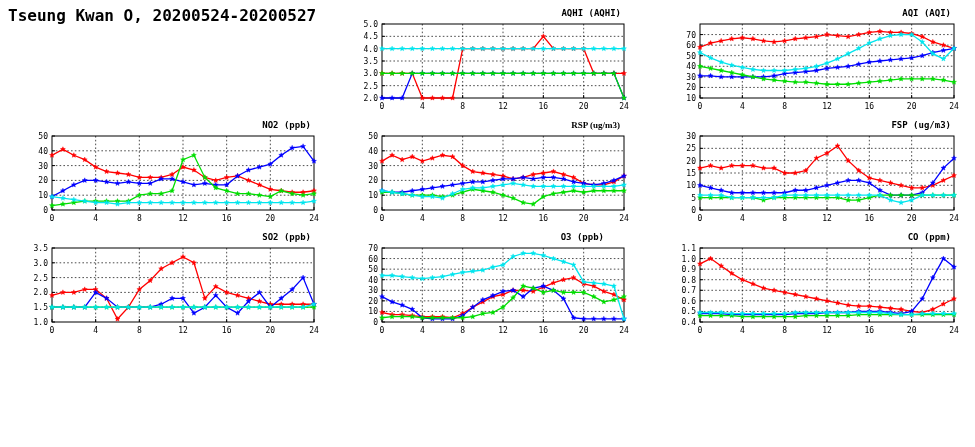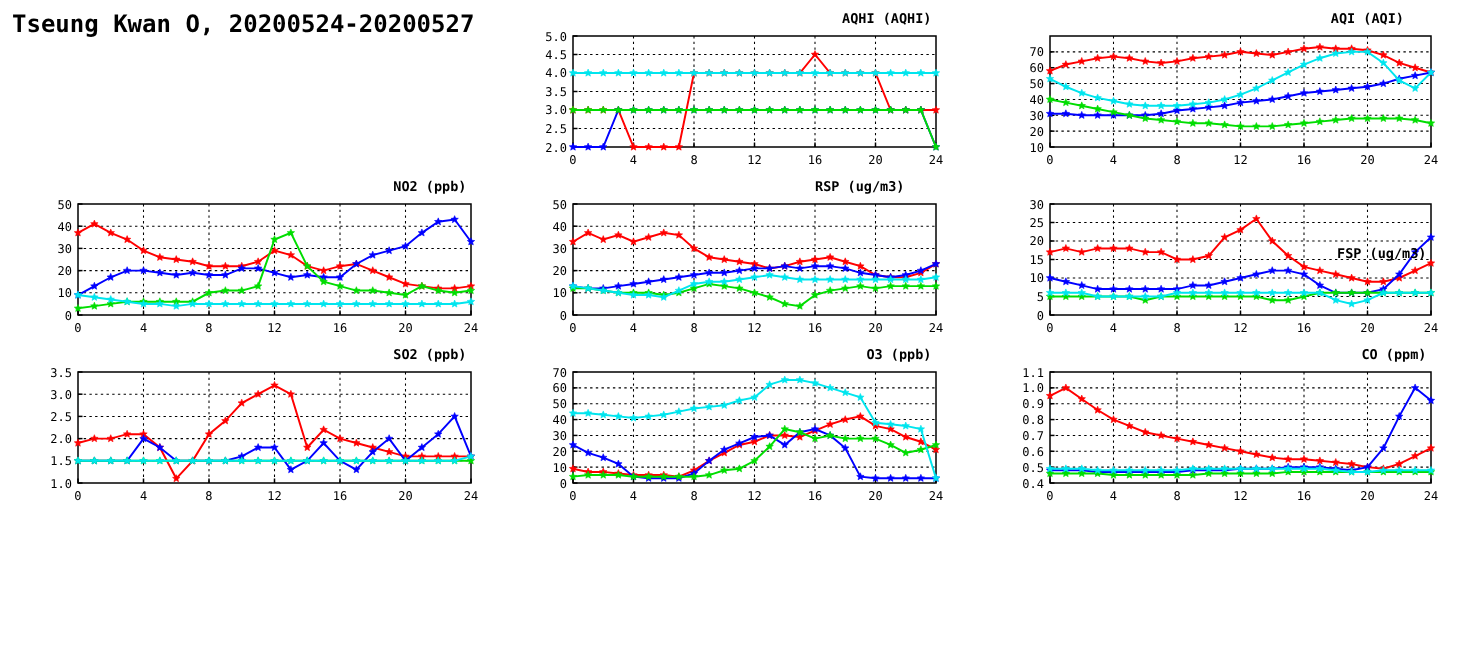--- a/index.html
+++ b/index.html
@@ -306,21 +306,21 @@
       <polygon points="199.33,20.43 200.02,22.08 201.81,22.23 200.45,23.39 200.86,25.13 199.33,24.20 197.81,25.13 198.22,23.39 196.86,22.23 198.65,22.08" fill="#00e5ee" stroke="#00e5ee" stroke-width="0.4"></polygon>
       <polygon points="209.92,16.20 210.60,17.85 212.39,18.00 211.03,19.16 211.44,20.90 209.92,19.97 208.39,20.90 208.80,19.16 207.44,18.00 209.23,17.85" fill="#00e5ee" stroke="#00e5ee" stroke-width="0.4"></polygon>
       <polygon points="220.50,13.03 221.19,14.68 222.97,14.83 221.61,15.99 222.03,17.73 220.50,16.80 218.97,17.73 219.39,15.99 218.03,14.83 219.81,14.68" fill="#00e5ee" stroke="#00e5ee" stroke-width="0.4"></polygon>
       <polygon points="231.08,11.97 231.77,13.62 233.56,13.77 232.20,14.93 232.61,16.67 231.08,15.74 229.56,16.67 229.97,14.93 228.61,13.77 230.40,13.62" fill="#00e5ee" stroke="#00e5ee" stroke-width="0.4"></polygon>
       <polygon points="241.67,11.97 242.35,13.62 244.14,13.77 242.78,14.93 243.19,16.67 241.67,15.74 240.14,16.67 240.55,14.93 239.19,13.77 240.98,13.62" fill="#00e5ee" stroke="#00e5ee" stroke-width="0.4"></polygon>
       <polygon points="252.25,19.37 252.94,21.02 254.72,21.17 253.36,22.33 253.78,24.07 252.25,23.14 250.72,24.07 251.14,22.33 249.78,21.17 251.56,21.02" fill="#00e5ee" stroke="#00e5ee" stroke-width="0.4"></polygon>
       <polygon points="262.83,31.00 263.52,32.65 265.31,32.80 263.95,33.96 264.36,35.70 262.83,34.77 261.31,35.70 261.72,33.96 260.36,32.80 262.15,32.65" fill="#00e5ee" stroke="#00e5ee" stroke-width="0.4"></polygon>
       <polygon points="273.42,36.29 274.10,37.94 275.89,38.08 274.53,39.25 274.94,40.99 273.42,40.06 271.89,40.99 272.30,39.25 270.94,38.08 272.73,37.94" fill="#00e5ee" stroke="#00e5ee" stroke-width="0.4"></polygon>
       <polygon points="284.00,25.71 284.69,27.37 286.47,27.51 285.11,28.68 285.53,30.42 284.00,29.48 282.47,30.42 282.89,28.68 281.53,27.51 283.31,27.37" fill="#00e5ee" stroke="#00e5ee" stroke-width="0.4"></polygon>
     </svg>
-    <div class="paneltitle" style="right: 24px; top: -12px;">AQI (AQI)</div>
+    <div class="paneltitle" style="right: 9px; top: -12px;">AQI (AQI)</div>
   </div>
 <div class="panel" id="p-no2" style="left:22px;top:132px;width:298px;height:92px;">
     <svg width="308" height="108">
       <line x1="30" x2="292" y1="63.2" y2="63.2" class="gridline"></line>
       <line x1="30" x2="292" y1="48.4" y2="48.4" class="gridline"></line>
       <line x1="30" x2="292" y1="33.6" y2="33.6" class="gridline"></line>
       <line x1="30" x2="292" y1="18.799999999999997" y2="18.799999999999997" class="gridline"></line>
       <line y1="4" y2="78" x1="73.66666666666666" x2="73.66666666666666" class="gridline"></line>
       <line y1="4" y2="78" x1="117.33333333333333" x2="117.33333333333333" class="gridline"></line>
       <line y1="4" y2="78" x1="161" x2="161" class="gridline"></line>
@@ -596,21 +596,21 @@
       <polygon points="191.33,51.72 192.02,53.37 193.81,53.52 192.45,54.68 192.86,56.42 191.33,55.49 189.81,56.42 190.22,54.68 188.86,53.52 190.65,53.37" fill="#00e5ee" stroke="#00e5ee" stroke-width="0.4"></polygon>
       <polygon points="201.42,51.72 202.10,53.37 203.89,53.52 202.53,54.68 202.94,56.42 201.42,55.49 199.89,56.42 200.30,54.68 198.94,53.52 200.73,53.37" fill="#00e5ee" stroke="#00e5ee" stroke-width="0.4"></polygon>
       <polygon points="211.50,51.72 212.19,53.37 213.97,53.52 212.61,54.68 213.03,56.42 211.50,55.49 209.97,56.42 210.39,54.68 209.03,53.52 210.81,53.37" fill="#00e5ee" stroke="#00e5ee" stroke-width="0.4"></polygon>
       <polygon points="221.58,51.72 222.27,53.37 224.06,53.52 222.70,54.68 223.11,56.42 221.58,55.49 220.06,56.42 220.47,54.68 219.11,53.52 220.90,53.37" fill="#00e5ee" stroke="#00e5ee" stroke-width="0.4"></polygon>
       <polygon points="231.67,51.72 232.35,53.37 234.14,53.52 232.78,54.68 233.19,56.42 231.67,55.49 230.14,56.42 230.55,54.68 229.19,53.52 230.98,53.37" fill="#00e5ee" stroke="#00e5ee" stroke-width="0.4"></polygon>
       <polygon points="241.75,51.72 242.44,53.37 244.22,53.52 242.86,54.68 243.28,56.42 241.75,55.49 240.22,56.42 240.64,54.68 239.28,53.52 241.06,53.37" fill="#00e5ee" stroke="#00e5ee" stroke-width="0.4"></polygon>
       <polygon points="251.83,51.72 252.52,53.37 254.31,53.52 252.95,54.68 253.36,56.42 251.83,55.49 250.31,56.42 250.72,54.68 249.36,53.52 251.15,53.37" fill="#00e5ee" stroke="#00e5ee" stroke-width="0.4"></polygon>
       <polygon points="261.92,51.72 262.60,53.37 264.39,53.52 263.03,54.68 263.44,56.42 261.92,55.49 260.39,56.42 260.80,54.68 259.44,53.52 261.23,53.37" fill="#00e5ee" stroke="#00e5ee" stroke-width="0.4"></polygon>
       <polygon points="272.00,50.24 272.69,51.89 274.47,52.04 273.11,53.20 273.53,54.94 272.00,54.01 270.47,54.94 270.89,53.20 269.53,52.04 271.31,51.89" fill="#00e5ee" stroke="#00e5ee" stroke-width="0.4"></polygon>
     </svg>
-    <div class="paneltitle" style="right: 27px; top: -12px;">RSP (ug/m3)</div>
+    <div class="paneltitle" style="right: 10px; top: -12px; font-family: Liberation Serif, serif;">RSP (ug/m3)</div>
   </div>
 <div class="panel" id="p-fsp" style="left:670px;top:132px;width:290px;height:92px;">
     <svg width="300" height="108">
       <line x1="30" x2="284" y1="65.66666666666667" y2="65.66666666666667" class="gridline"></line>
       <line x1="30" x2="284" y1="53.333333333333336" y2="53.333333333333336" class="gridline"></line>
       <line x1="30" x2="284" y1="41" y2="41" class="gridline"></line>
       <line x1="30" x2="284" y1="28.66666666666667" y2="28.66666666666667" class="gridline"></line>
       <line x1="30" x2="284" y1="16.33333333333333" y2="16.33333333333333" class="gridline"></line>
       <line y1="4" y2="78" x1="72.33333333333333" x2="72.33333333333333" class="gridline"></line>
       <line y1="4" y2="78" x1="114.66666666666666" x2="114.66666666666666" class="gridline"></line>
@@ -744,21 +744,21 @@
       <polygon points="199.33,60.60 200.02,62.25 201.81,62.40 200.45,63.56 200.86,65.30 199.33,64.37 197.81,65.30 198.22,63.56 196.86,62.40 198.65,62.25" fill="#00e5ee" stroke="#00e5ee" stroke-width="0.4"></polygon>
       <polygon points="209.92,60.60 210.60,62.25 212.39,62.40 211.03,63.56 211.44,65.30 209.92,64.37 208.39,65.30 208.80,63.56 207.44,62.40 209.23,62.25" fill="#00e5ee" stroke="#00e5ee" stroke-width="0.4"></polygon>
       <polygon points="220.50,65.53 221.19,67.19 222.97,67.33 221.61,68.49 222.03,70.24 220.50,69.30 218.97,70.24 219.39,68.49 218.03,67.33 219.81,67.19" fill="#00e5ee" stroke="#00e5ee" stroke-width="0.4"></polygon>
       <polygon points="231.08,68.00 231.77,69.65 233.56,69.80 232.20,70.96 232.61,72.70 231.08,71.77 229.56,72.70 229.97,70.96 228.61,69.80 230.40,69.65" fill="#00e5ee" stroke="#00e5ee" stroke-width="0.4"></polygon>
       <polygon points="241.67,65.53 242.35,67.19 244.14,67.33 242.78,68.49 243.19,70.24 241.67,69.30 240.14,70.24 240.55,68.49 239.19,67.33 240.98,67.19" fill="#00e5ee" stroke="#00e5ee" stroke-width="0.4"></polygon>
       <polygon points="252.25,60.60 252.94,62.25 254.72,62.40 253.36,63.56 253.78,65.30 252.25,64.37 250.72,65.30 251.14,63.56 249.78,62.40 251.56,62.25" fill="#00e5ee" stroke="#00e5ee" stroke-width="0.4"></polygon>
       <polygon points="262.83,60.60 263.52,62.25 265.31,62.40 263.95,63.56 264.36,65.30 262.83,64.37 261.31,65.30 261.72,63.56 260.36,62.40 262.15,62.25" fill="#00e5ee" stroke="#00e5ee" stroke-width="0.4"></polygon>
       <polygon points="273.42,60.60 274.10,62.25 275.89,62.40 274.53,63.56 274.94,65.30 273.42,64.37 271.89,65.30 272.30,63.56 270.94,62.40 272.73,62.25" fill="#00e5ee" stroke="#00e5ee" stroke-width="0.4"></polygon>
       <polygon points="284.00,60.60 284.69,62.25 286.47,62.40 285.11,63.56 285.53,65.30 284.00,64.37 282.47,65.30 282.89,63.56 281.53,62.40 283.31,62.25" fill="#00e5ee" stroke="#00e5ee" stroke-width="0.4"></polygon>
     </svg>
-    <div class="paneltitle" style="right: 9px; top: -12px; margin-top: 45px;">FSP (ug/m3)</div>
+    <div class="paneltitle" style="right: 9px; top: -12px;">FSP (ug/m3)</div>
   </div>
 <div class="panel" id="p-so2" style="left:22px;top:244px;width:298px;height:92px;">
     <svg width="308" height="108">
       <line x1="30" x2="292" y1="63.2" y2="63.2" class="gridline"></line>
       <line x1="30" x2="292" y1="48.4" y2="48.4" class="gridline"></line>
       <line x1="30" x2="292" y1="33.6" y2="33.6" class="gridline"></line>
       <line x1="30" x2="292" y1="18.799999999999997" y2="18.799999999999997" class="gridline"></line>
       <line y1="4" y2="78" x1="73.66666666666666" x2="73.66666666666666" class="gridline"></line>
       <line y1="4" y2="78" x1="117.33333333333333" x2="117.33333333333333" class="gridline"></line>
       <line y1="4" y2="78" x1="161" x2="161" class="gridline"></line>
@@ -1040,21 +1040,21 @@
       <polygon points="191.33,8.80 192.02,10.45 193.81,10.60 192.45,11.76 192.86,13.50 191.33,12.57 189.81,13.50 190.22,11.76 188.86,10.60 190.65,10.45" fill="#00e5ee" stroke="#00e5ee" stroke-width="0.4"></polygon>
       <polygon points="201.42,11.97 202.10,13.62 203.89,13.77 202.53,14.93 202.94,16.67 201.42,15.74 199.89,16.67 200.30,14.93 198.94,13.77 200.73,13.62" fill="#00e5ee" stroke="#00e5ee" stroke-width="0.4"></polygon>
       <polygon points="211.50,15.14 212.19,16.80 213.97,16.94 212.61,18.10 213.03,19.85 211.50,18.91 209.97,19.85 210.39,18.10 209.03,16.94 210.81,16.80" fill="#00e5ee" stroke="#00e5ee" stroke-width="0.4"></polygon>
       <polygon points="221.58,18.31 222.27,19.97 224.06,20.11 222.70,21.28 223.11,23.02 221.58,22.08 220.06,23.02 220.47,21.28 219.11,20.11 220.90,19.97" fill="#00e5ee" stroke="#00e5ee" stroke-width="0.4"></polygon>
       <polygon points="231.67,35.23 232.35,36.88 234.14,37.03 232.78,38.19 233.19,39.93 231.67,39.00 230.14,39.93 230.55,38.19 229.19,37.03 230.98,36.88" fill="#00e5ee" stroke="#00e5ee" stroke-width="0.4"></polygon>
       <polygon points="241.75,36.29 242.44,37.94 244.22,38.08 242.86,39.25 243.28,40.99 241.75,40.06 240.22,40.99 240.64,39.25 239.28,38.08 241.06,37.94" fill="#00e5ee" stroke="#00e5ee" stroke-width="0.4"></polygon>
       <polygon points="251.83,37.34 252.52,39.00 254.31,39.14 252.95,40.30 253.36,42.05 251.83,41.11 250.31,42.05 250.72,40.30 249.36,39.14 251.15,39.00" fill="#00e5ee" stroke="#00e5ee" stroke-width="0.4"></polygon>
       <polygon points="261.92,39.46 262.60,41.11 264.39,41.25 263.03,42.42 263.44,44.16 261.92,43.23 260.39,44.16 260.80,42.42 259.44,41.25 261.23,41.11" fill="#00e5ee" stroke="#00e5ee" stroke-width="0.4"></polygon>
       <polygon points="272.00,72.23 272.69,73.88 274.47,74.03 273.11,75.19 273.53,76.93 272.00,76.00 270.47,76.93 270.89,75.19 269.53,74.03 271.31,73.88" fill="#00e5ee" stroke="#00e5ee" stroke-width="0.4"></polygon>
     </svg>
-    <div class="paneltitle" style="right: 9px; top: -12px;">O3 (ppb)</div>
+    <div class="paneltitle" style="right: 26px; top: -12px;">O3 (ppb)</div>
   </div>
 <div class="panel" id="p-co" style="left:670px;top:244px;width:290px;height:92px;">
     <svg width="300" height="108">
       <line x1="30" x2="284" y1="67.42857142857143" y2="67.42857142857143" class="gridline"></line>
       <line x1="30" x2="284" y1="56.85714285714286" y2="56.85714285714286" class="gridline"></line>
       <line x1="30" x2="284" y1="46.28571428571429" y2="46.28571428571429" class="gridline"></line>
       <line x1="30" x2="284" y1="35.714285714285715" y2="35.714285714285715" class="gridline"></line>
       <line x1="30" x2="284" y1="25.142857142857153" y2="25.142857142857153" class="gridline"></line>
       <line x1="30" x2="284" y1="14.571428571428584" y2="14.571428571428584" class="gridline"></line>
       <line y1="4" y2="78" x1="72.33333333333333" x2="72.33333333333333" class="gridline"></line>

